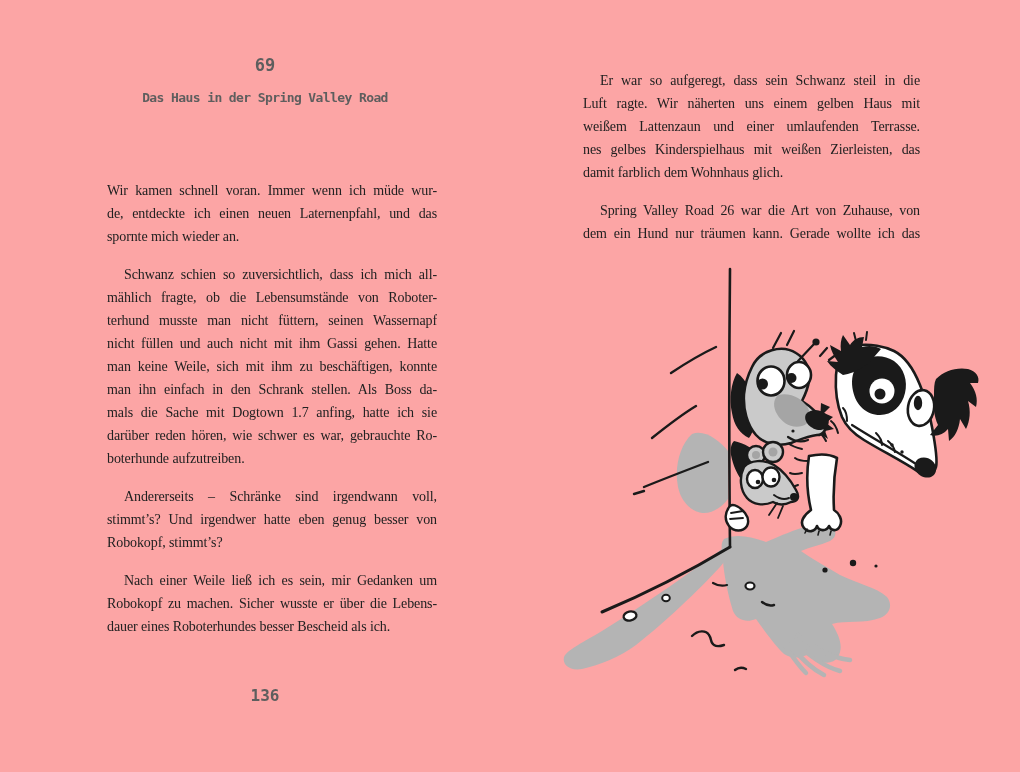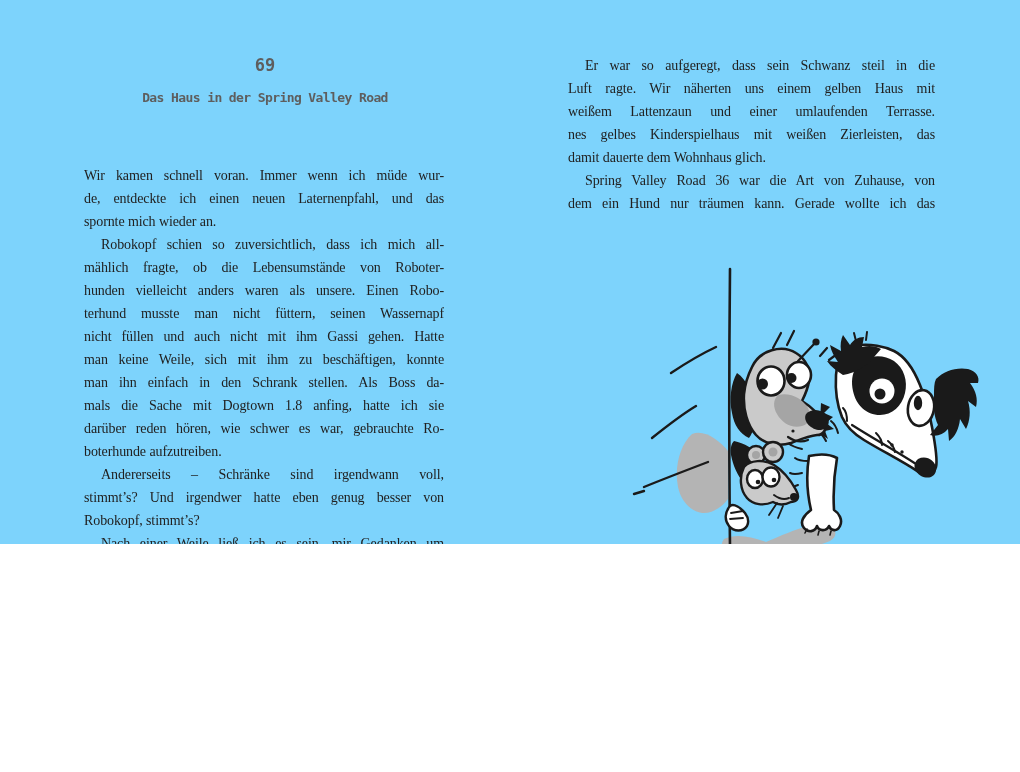--- a/index.html
+++ b/index.html
@@ -1,34 +1,34 @@
 <!DOCTYPE html>
 <html><head>
 <meta charset="utf-8">
 <style>
   html,body { margin:0; padding:0; }
   body {
     width:1020px; height:772px; background:#ffffff;
     font-family:"Liberation Serif", serif;
   }
-  .spread { position:relative; width:1020px; height:544px; background:#7dd3fc; overflow:hidden; }
+  .spread { position:relative; width:1020px; height:772px; background:#fca5a5; overflow:hidden; }
 
   .heading {
     position:absolute; left:85px; width:360px; text-align:center;
     font-family:"DejaVu Sans Mono", monospace; font-weight:bold; color:#5e5e5e;
   }
   #chnum   { top:55px;  font-size:17px; }
   #chtitle { top:90px;  font-size:13px; letter-spacing:-0.6px; white-space:nowrap; }
   #pgnum   { top:686px; font-size:16px; }
 
   .textcol { position:absolute; color:#212121; font-size:14px; letter-spacing:-0.1px; }
-  #left-col  { left:84px;  top:164px; width:360px; }
+  #left-col  { left:92px;  top:164px; width:360px; }
   #right-col { left:568px; top:54px;  width:367px; }
 
-  .para { margin:0; }
+  .para { margin:15px; }
   .sb   { margin-top:14px; }              
   .ln   { height:23px; line-height:23px; overflow:hidden;
           text-align:justify; text-align-last:justify; }
   .ln.last { text-align-last:left; }
   .ln.ind  { text-indent:17px; }
 
   #illu { position:absolute; left:540px; top:245px; width:470px; height:440px; }
 </style>
 </head>
 <body>
@@ -38,54 +38,54 @@
   <div class="heading" id="chnum">69</div>
   <div class="heading" id="chtitle">Das Haus in der Spring Valley Road</div>
 
   <div class="textcol" id="left-col">
     <div class="para">
       <div class="ln">Wir kamen schnell voran. Immer wenn ich müde wur-</div>
       <div class="ln">de, entdeckte ich einen neuen Laternenpfahl, und das</div>
       <div class="ln last">spornte mich wieder an.</div>
     </div>
     <div class="para">
-      <div class="ln ind">Robokopf schien so zuversichtlich, dass ich mich all-</div>
+      <div class="ln ind">Schwanz schien so zuversichtlich, dass ich mich all-</div>
       <div class="ln">mählich fragte, ob die Lebensumstände von Roboter-</div>
-      <div class="ln">hunden vielleicht anders waren als unsere. Einen Robo-</div>
       <div class="ln">terhund musste man nicht füttern, seinen Wassernapf</div>
       <div class="ln">nicht füllen und auch nicht mit ihm Gassi gehen. Hatte</div>
       <div class="ln">man keine Weile, sich mit ihm zu beschäftigen, konnte</div>
       <div class="ln">man ihn einfach in den Schrank stellen. Als Boss da-</div>
-      <div class="ln">mals die Sache mit Dogtown 1.8 anfing, hatte ich sie</div>
+      <div class="ln">mals die Sache mit Dogtown 1.7 anfing, hatte ich sie</div>
       <div class="ln">darüber reden hören, wie schwer es war, gebrauchte Ro-</div>
       <div class="ln last">boterhunde aufzutreiben.</div>
     </div>
     <div class="para">
       <div class="ln ind">Andererseits – Schränke sind irgendwann voll,</div>
       <div class="ln">stimmt’s? Und irgendwer hatte eben genug besser von</div>
       <div class="ln last">Robokopf, stimmt’s?</div>
     </div>
     <div class="para">
       <div class="ln ind">Nach einer Weile ließ ich es sein, mir Gedanken um</div>
+      <div class="ln">Robokopf zu machen. Sicher wusste er über die Lebens-</div>
       <div class="ln last">dauer eines Roboterhundes besser Bescheid als ich.</div>
     </div>
   </div>
 
   <div class="heading" id="pgnum">136</div>
 
   <div class="textcol" id="right-col">
     <div class="para">
       <div class="ln ind">Er war so aufgeregt, dass sein Schwanz steil in die</div>
       <div class="ln">Luft ragte. Wir näherten uns einem gelben Haus mit</div>
       <div class="ln">weißem Lattenzaun und einer umlaufenden Terrasse.</div>
       <div class="ln">nes gelbes Kinderspielhaus mit weißen Zierleisten, das</div>
-      <div class="ln last">damit dauerte dem Wohnhaus glich.</div>
-    </div>
-    <div class="para">
-      <div class="ln ind">Spring Valley Road 36 war die Art von Zuhause, von</div>
+      <div class="ln last">damit farblich dem Wohnhaus glich.</div>
+    </div>
+    <div class="para">
+      <div class="ln ind">Spring Valley Road 26 war die Art von Zuhause, von</div>
       <div class="ln">dem ein Hund nur träumen kann. Gerade wollte ich das</div>
     </div>
   </div>
 
   <svg id="illu" role="img" viewBox="0 0 470 440" xmlns="http://www.w3.org/2000/svg" aria-label="Zwei Cartoon-Hunde und eine Maus spähen um eine Hausecke; graue Schatten fallen auf Wand und Boden">
 
     <g fill="#b4b4b4" stroke="none">
       <path d="M191,297 C150,328 104,360 62,386 C44,397 28,404 24,412 C22,420 30,426 42,424 C60,420 80,412 96,400 C124,378 158,346 180,322 C187,314 191,306 191,297 Z"></path>
       <path d="M184,294 C196,288 212,292 226,297 C240,291 256,284 268,281 L288,279 C297,283 298,292 290,296 C281,300 270,302 261,306 C272,314 287,322 300,330 C318,339 336,342 347,352 C353,360 350,369 340,373 C324,379 306,375 292,379 C299,390 304,402 298,412 C292,421 278,419 270,408 C262,414 248,415 240,405 C230,394 222,382 216,374 C206,378 197,375 193,366 C188,350 184,330 183,316 C182,305 180,299 184,294 Z"></path>
       <g stroke="#b4b4b4" stroke-width="4.5" stroke-linecap="round" fill="none">

